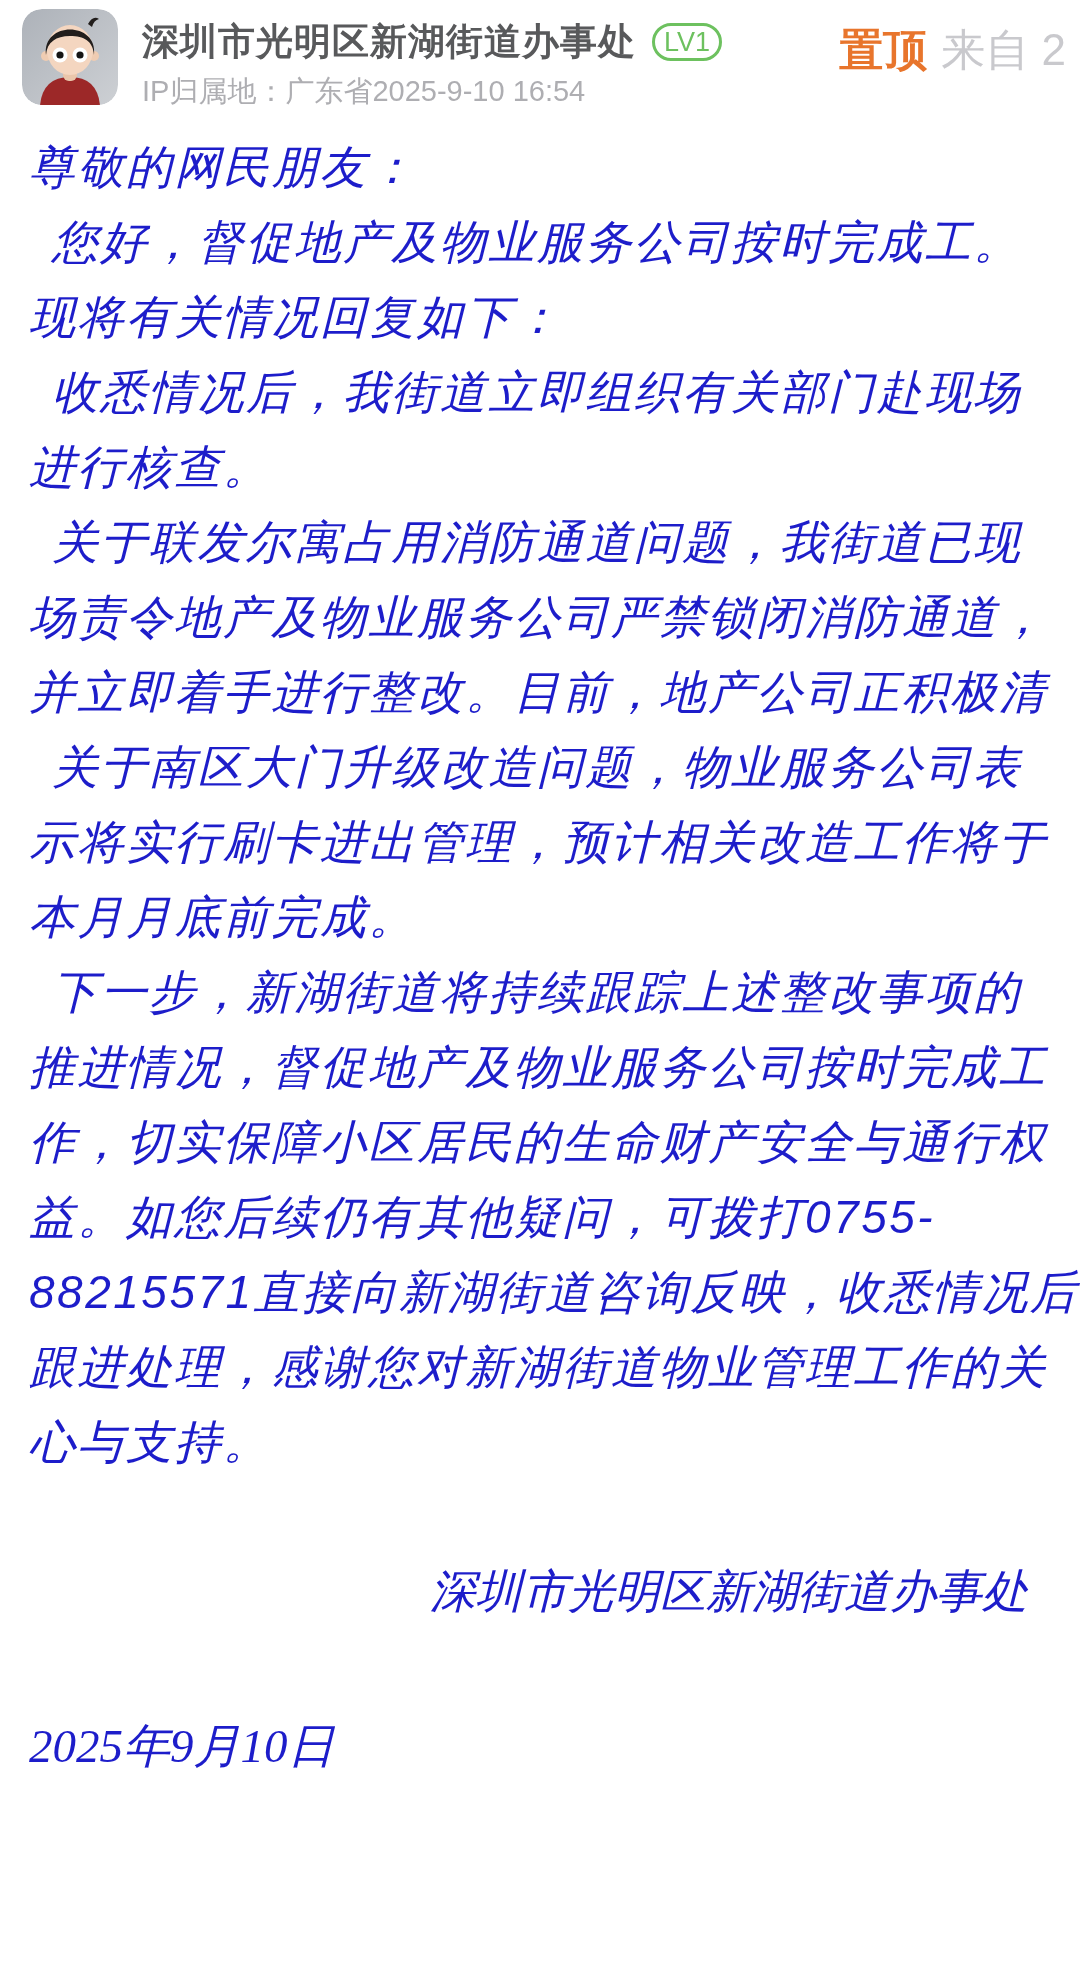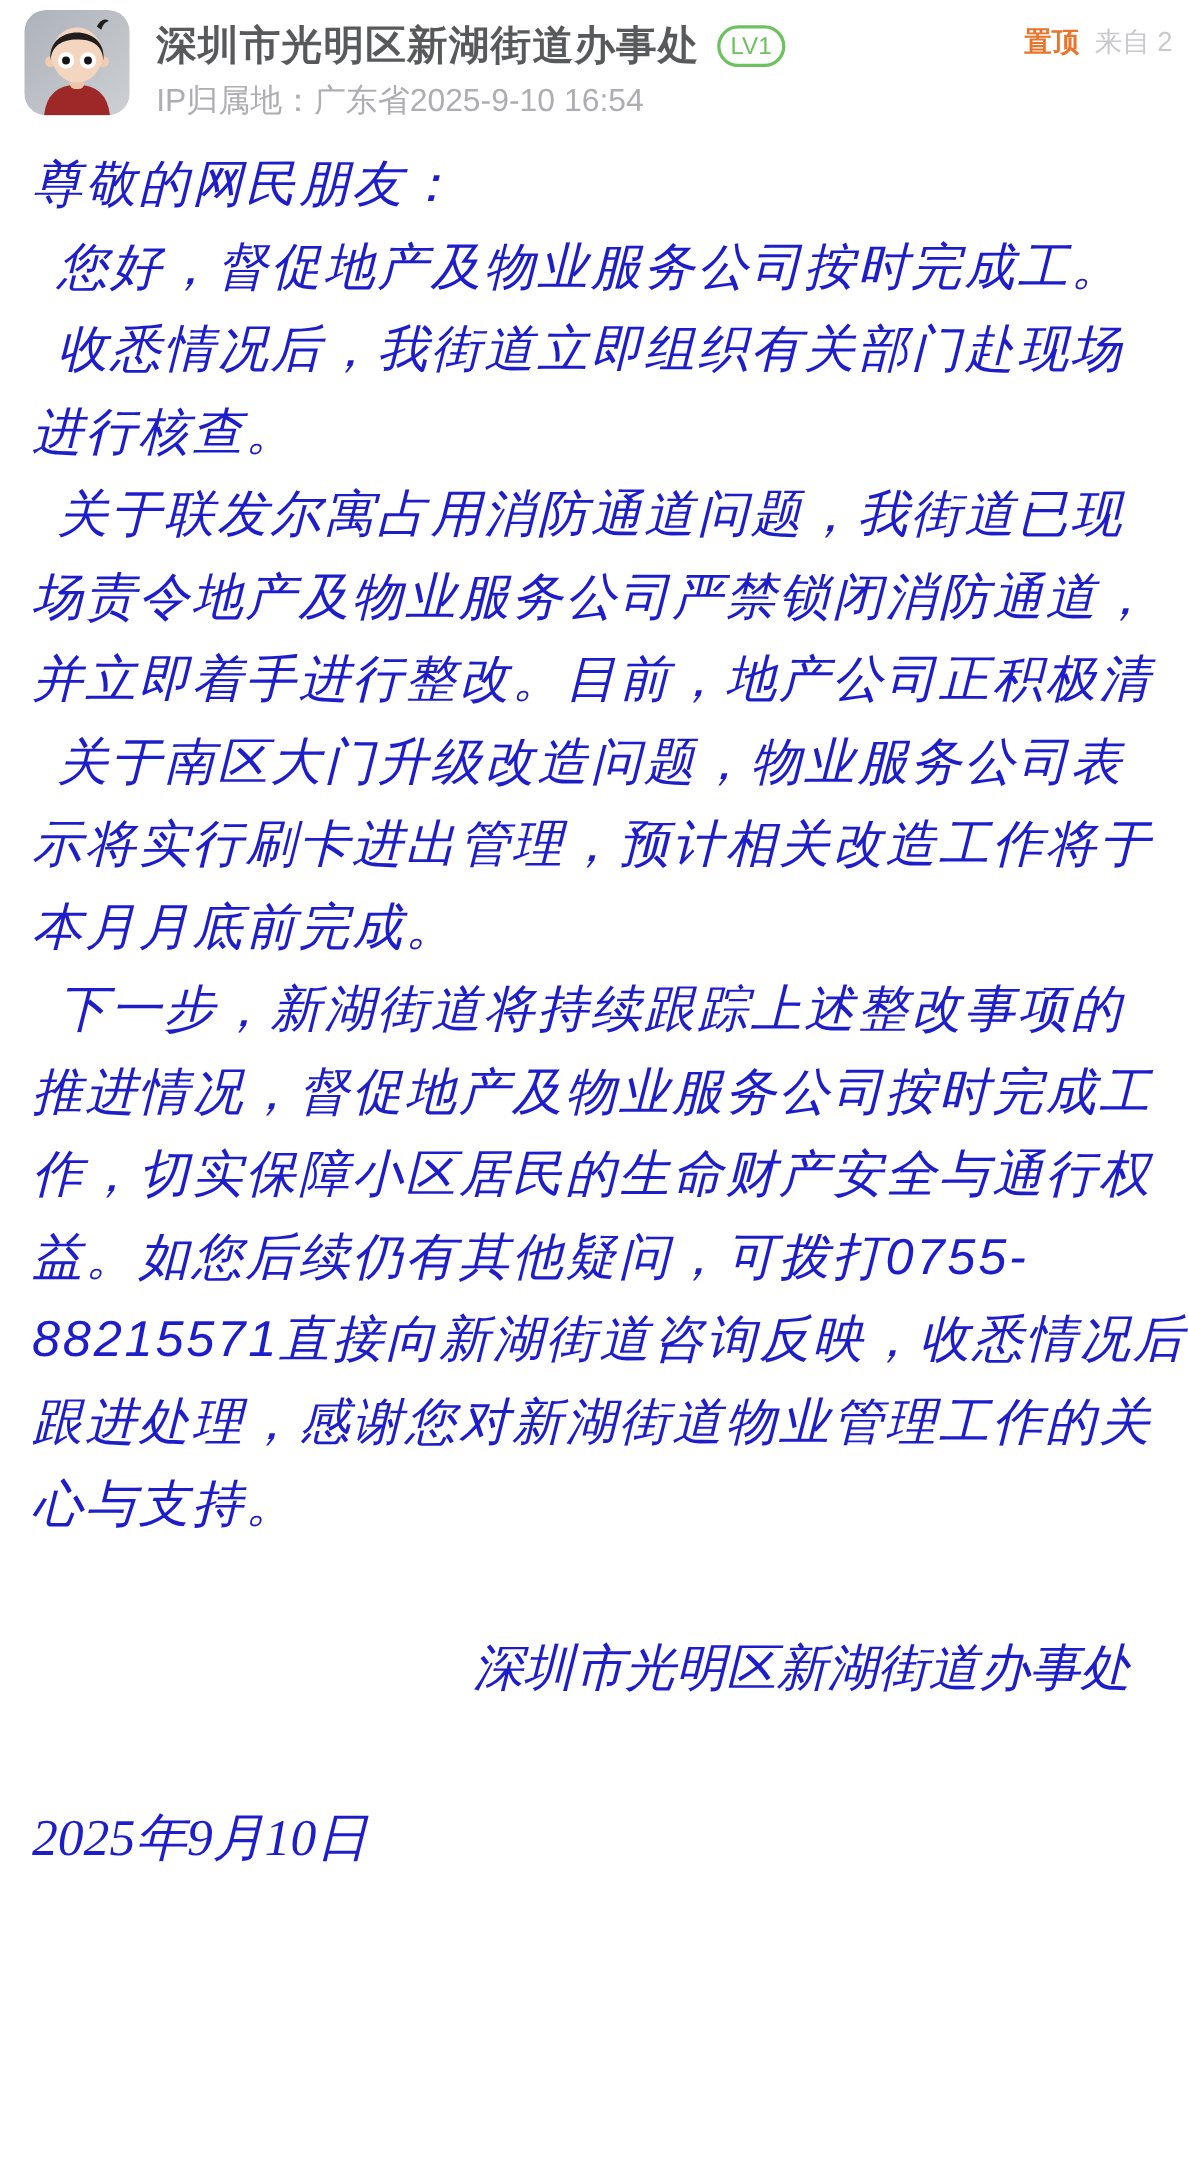--- a/index.html
+++ b/index.html
@@ -41,37 +41,37 @@
     font-weight: 700;
     color: var(--username, #58595b);
     letter-spacing: 1px;
   }
   .lv-badge {
     display: inline-block;
     margin-left: 16px;
     border: 3px solid var(--level, #6dc15f);
     border-radius: 20px;
     color: var(--level, #6dc15f);
-    font-size: 22px;
+    font-size: 27px;
     line-height: 30px;
     padding: 1px 9px;
     font-weight: 400;
   }
   .meta-row {
     margin-top: 9px;
     font-size: 29px;
     color: var(--meta, #aeaeb2);
     white-space: nowrap;
   }
   .timestamp { }
   .header-right {
     position: absolute;
     top: 21px; right: 14px;
     white-space: nowrap;
-    font-size: 25px;
+    font-size: 44px;
   }
   .pin-label {
     color: var(--pinned, #e8752c);
     font-weight: 700;
   }
   .from-label {
     color: var(--from, #c9c9cd);
     margin-left: 14px;
     font-weight: 400;
   }
@@ -155,20 +155,21 @@
 
     <div class="header-right">
       <span class="pin-label">置顶</span><span class="from-label">来自 2</span>
     </div>
 
   </div>
 
   <div class="body-text">
     <div class="line">尊敬的网民朋友：</div>
     <div class="line indent">您好，督促地产及物业服务公司按时完成工。</div>
+    <div class="line">现将有关情况回复如下：</div>
     <div class="line indent">收悉情况后，我街道立即组织有关部门赴现场</div>
     <div class="line">进行核查。</div>
     <div class="line indent">关于联发尔寓占用消防通道问题，我街道已现</div>
     <div class="line">场责令地产及物业服务公司严禁锁闭消防通道，</div>
     <div class="line">并立即着手进行整改。目前，地产公司正积极清</div>
     <div class="line indent">关于南区大门升级改造问题，物业服务公司表</div>
     <div class="line">示将实行刷卡进出管理，预计相关改造工作将于</div>
     <div class="line">本月月底前完成。</div>
     <div class="line indent">下一步，新湖街道将持续跟踪上述整改事项的</div>
     <div class="line">推进情况，督促地产及物业服务公司按时完成工</div>

